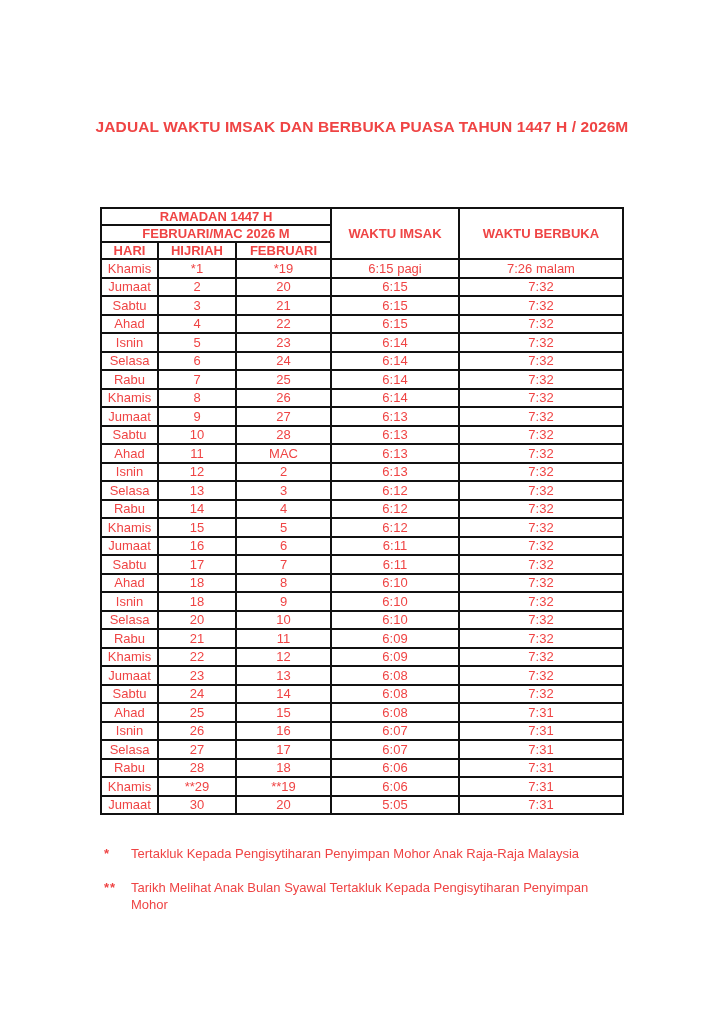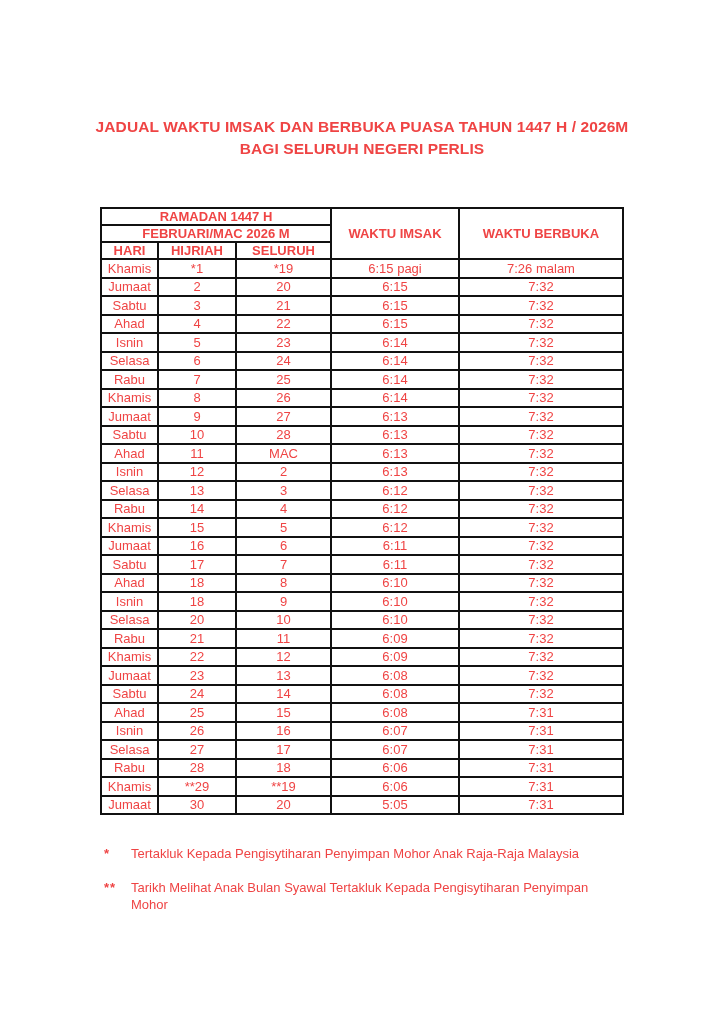--- a/index.html
+++ b/index.html
@@ -67,21 +67,20 @@
   }
   .footnote .fn-text { flex: 1; }
 </style>
 </head>
 <body>
 
 <div class="page">
 
   <div class="title-block">
     <div>JADUAL WAKTU IMSAK DAN BERBUKA PUASA TAHUN 1447 H / 2026M</div>
-    <div>BAGI SELURUH NEGERI PERLIS</div>
   </div>
 
   <table class="schedule">
     <colgroup>
       <col style="width:57px">
       <col style="width:78px">
       <col style="width:95px">
       <col style="width:128px">
       <col style="width:164px">
     </colgroup>
@@ -90,21 +89,21 @@
         <td class="hdr" colspan="3">RAMADAN 1447 H</td>
         <td class="hdr" rowspan="3">WAKTU IMSAK</td>
         <td class="hdr" rowspan="3">WAKTU BERBUKA</td>
       </tr>
       <tr>
         <td class="hdr" colspan="3">FEBRUARI/MAC 2026 M</td>
       </tr>
       <tr>
         <td class="hdr">HARI</td>
         <td class="hdr">HIJRIAH</td>
-        <td class="hdr">SELURUH</td>
+        <td class="hdr">FEBRUARI</td>
       </tr>
     </tbody>
     <tbody>
         <tr>
           <td>Khamis</td>
           <td>*1</td>
           <td>*19</td>
           <td>6:15 pagi</td>
           <td>7:26 malam</td>
         </tr>

